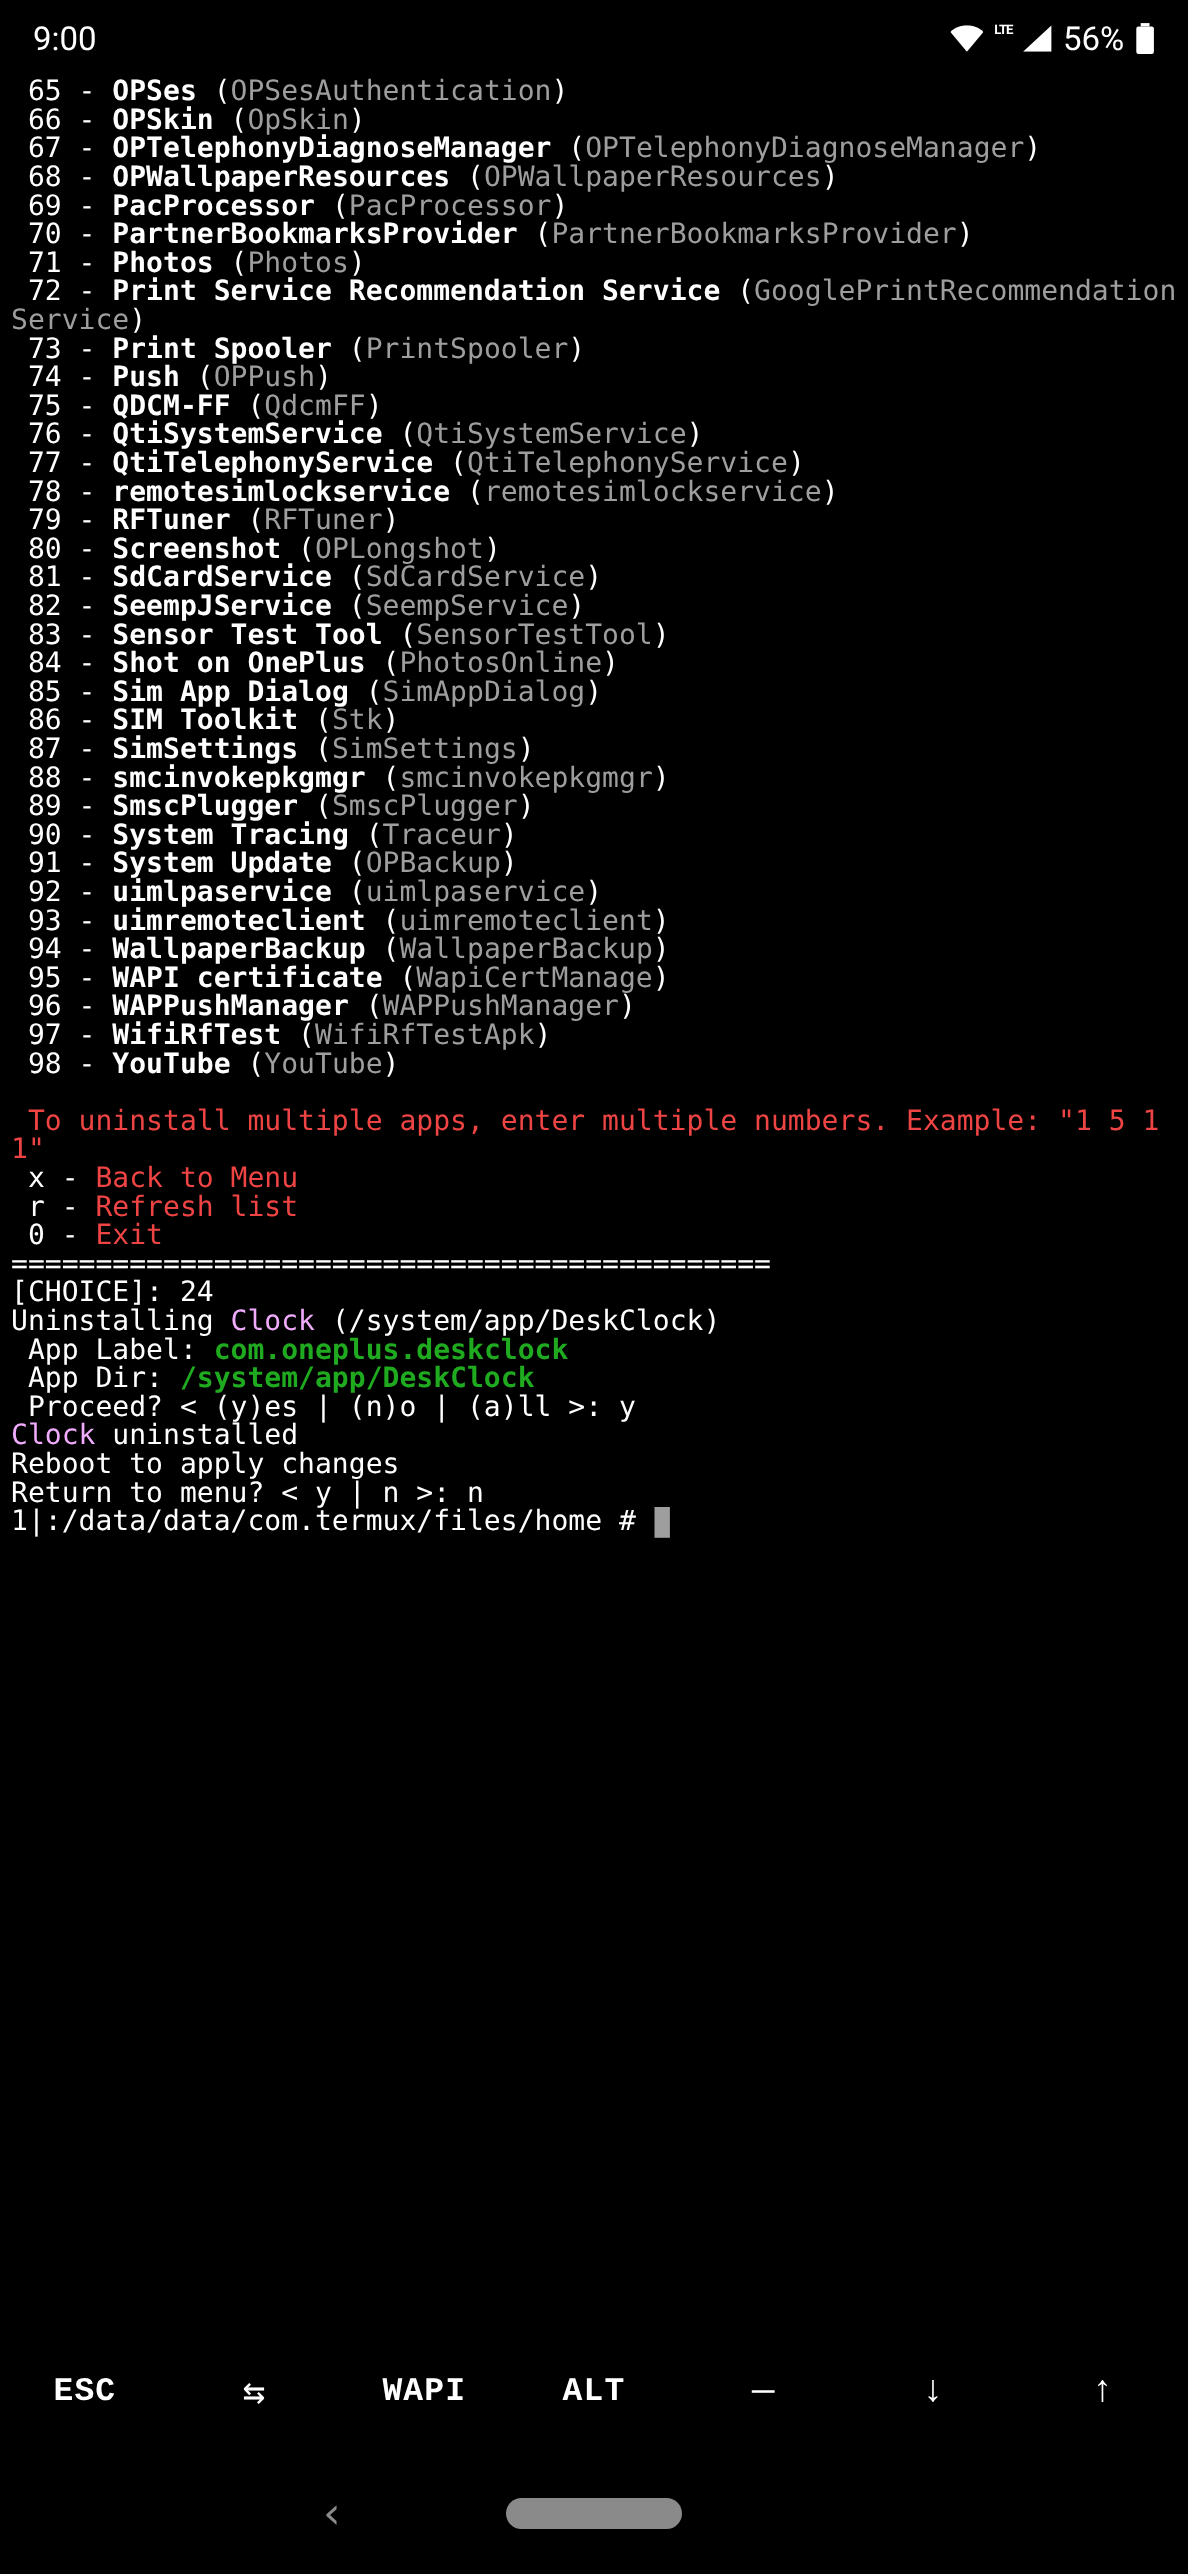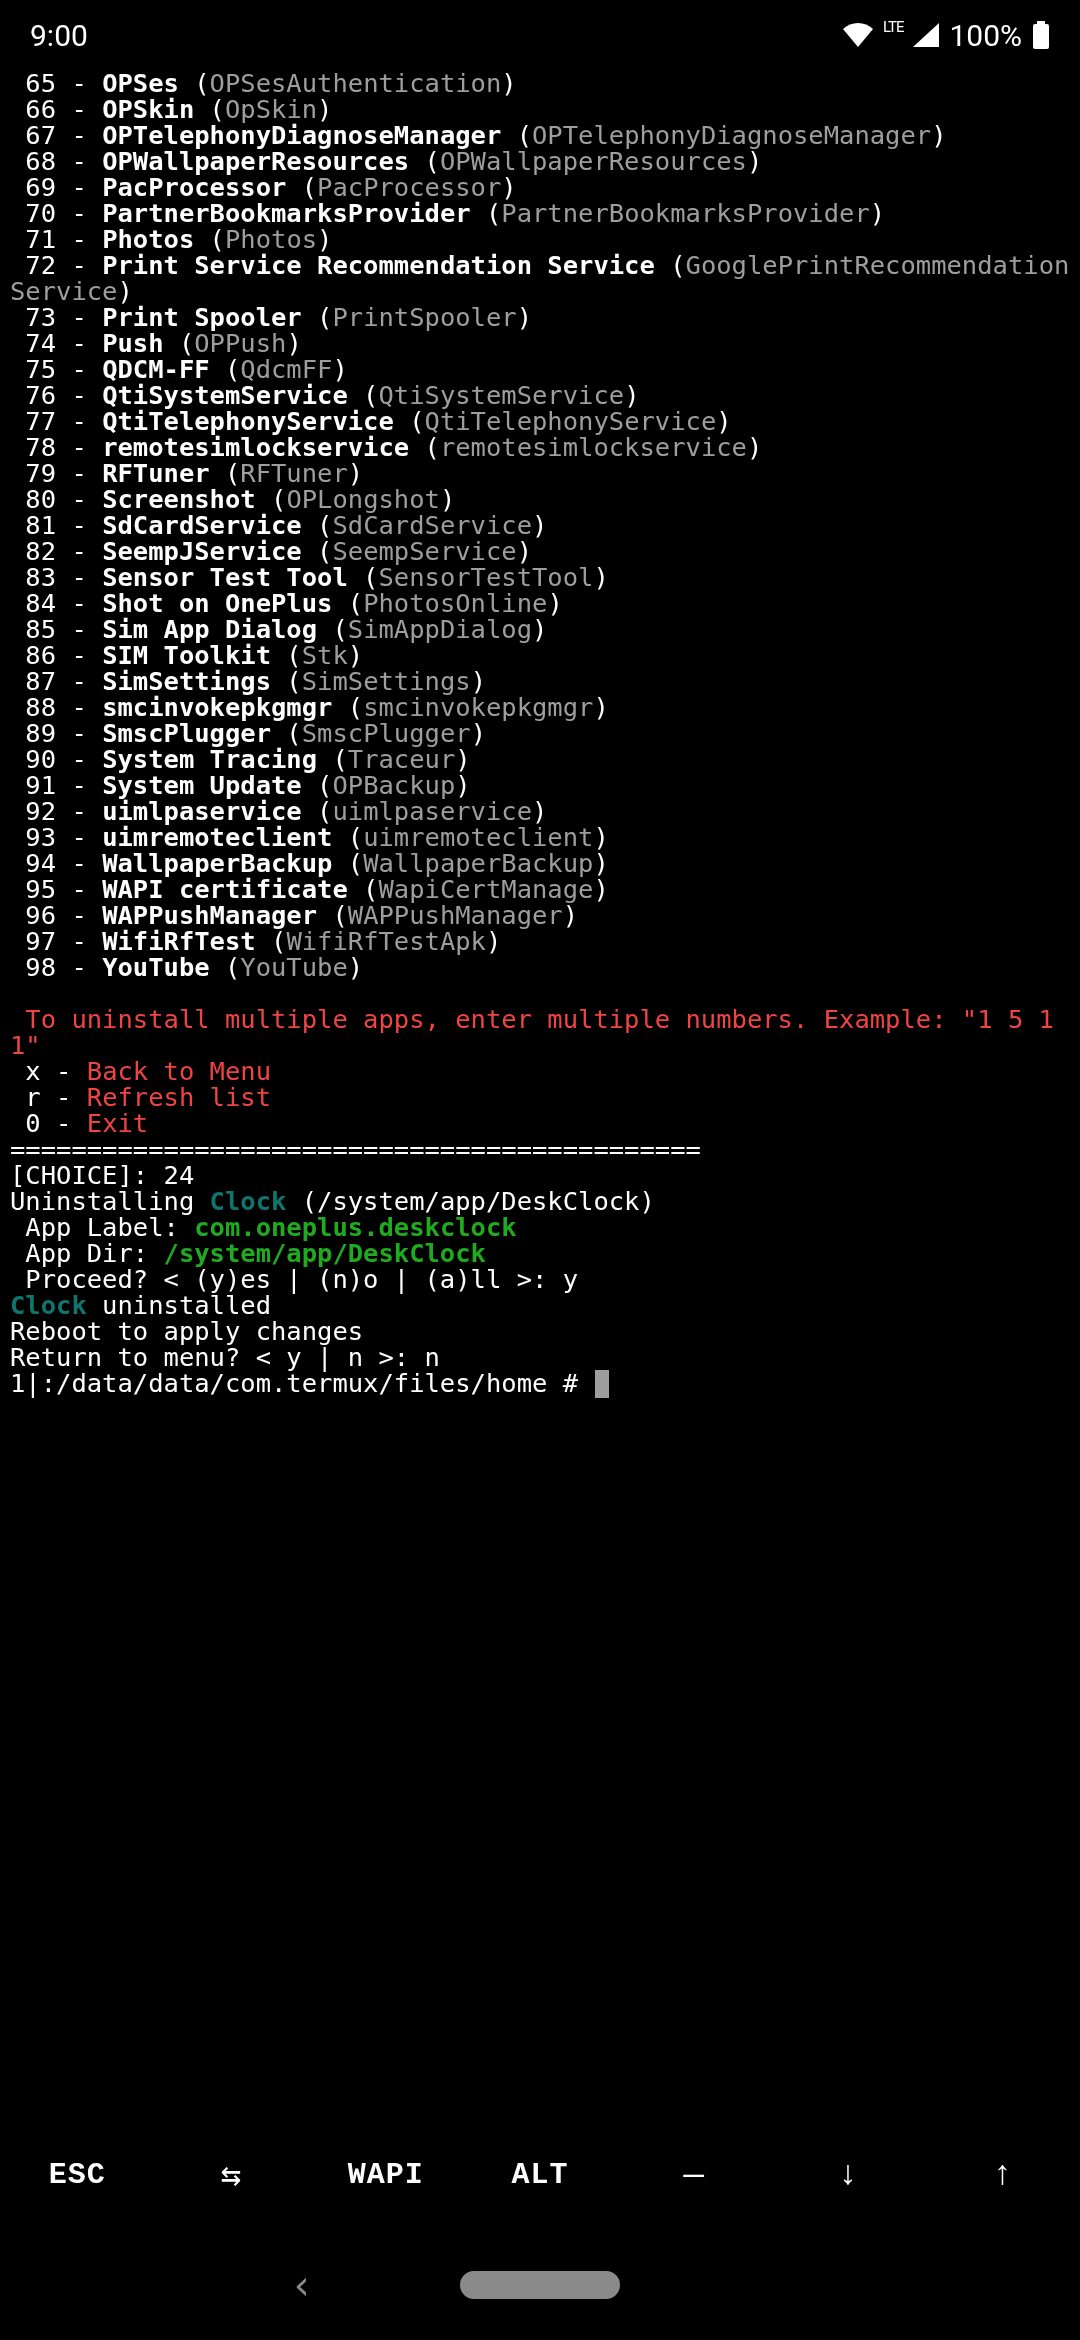--- a/index.html
+++ b/index.html
@@ -10,21 +10,21 @@
   .statusbar .clock { flex:0 0 auto; }
   .statusbar .spacer { flex:1; }
   .statusbar .icons { display:flex; align-items:center; gap:10px; }
   .ico { display:inline-flex; align-items:center; justify-content:center; }
   
   .terminal { flex:1; padding:0 10px 0 10px; line-height:1.02; white-space:pre-wrap; word-break:break-all; letter-spacing:0px; }
   .line { display:block; }
   .appname { font-weight:bold; color:#fff; }
   .pkg { color:#9e9e9e; }
   .dim { color:#ef4444; }
-  .red { color:#0f766e; font-weight:bold;}
+  .red { color:#f0abfc; font-weight:normal;}
   .green { color:#1faa1f; font-weight:bold;}
   .cursor { display:inline-block; width:14px; height:28px; background:#9e9e9e; vertical-align:text-bottom; margin-left:2px;}
   
   .extrakeys { height:110px; display:flex; align-items:center; justify-content:space-around; font-family:Liberation Mono, monospace; font-weight:700; font-size:30px; letter-spacing:1px; }
   .extrakeys .key { flex:1; text-align:center; }
   .extrakeys .sym { font-weight:400; font-size:34px; }
   
   .navbar { height:110px; display:flex; align-items:center; justify-content:center; position:relative; }
   .navpill { width:160px; height:28px; background:#8a8a8a; border-radius:14px; }
   .navback { position:absolute; left:290px; color:#8a8a8a; font-size:40px; }
@@ -36,27 +36,27 @@
 
   <div class="statusbar">
     <span class="clock">9:00</span>
     <span class="spacer"></span>
     <span class="icons">
       <span class="ico">
         <svg width="30" height="24" viewBox="0 0 30 24">
             <path d="M15 24 L0 6 C8 -2 22 -2 30 6 Z" fill="#fff"></path>
           </svg>
       </span>
-      <span class="ico" style="font-size:15px;font-weight:400;letter-spacing:-1px;position:relative;top:-8px;">LTE</span>
+      <span class="ico" style="font-size:12px;font-weight:700;letter-spacing:-1px;position:relative;top:-8px;">LTE</span>
       <span class="ico">
         <svg width="26" height="24" viewBox="0 0 26 24">
             <path d="M0 24 L26 24 L26 0 Z" fill="#fff"></path>
           </svg>
       </span>
-      <span>100%</span>
+      <span>56%</span>
       <span class="ico">
         <svg width="18" height="28" viewBox="0 0 18 28">
             <rect x="5" y="0" width="8" height="3" fill="#fff"></rect>
             <rect x="1" y="3" width="16" height="25" rx="2" fill="#fff"></rect>
           </svg>
       </span>
     </span>
   </div>
 
   <div class="terminal" id="term"><span class="line"><span> 65 - </span><span class="appname">OPSes</span><span> (</span><span class="pkg">OPSesAuthentication</span><span>)</span></span><span class="line"><span> 66 - </span><span class="appname">OPSkin</span><span> (</span><span class="pkg">OpSkin</span><span>)</span></span><span class="line"><span> 67 - </span><span class="appname">OPTelephonyDiagnoseManager</span><span> (</span><span class="pkg">OPTelephonyDiagnoseManager</span><span>)</span></span><span class="line"><span> 68 - </span><span class="appname">OPWallpaperResources</span><span> (</span><span class="pkg">OPWallpaperResources</span><span>)</span></span><span class="line"><span> 69 - </span><span class="appname">PacProcessor</span><span> (</span><span class="pkg">PacProcessor</span><span>)</span></span><span class="line"><span> 70 - </span><span class="appname">PartnerBookmarksProvider</span><span> (</span><span class="pkg">PartnerBookmarksProvider</span><span>)</span></span><span class="line"><span> 71 - </span><span class="appname">Photos</span><span> (</span><span class="pkg">Photos</span><span>)</span></span><span class="line"><span> 72 - </span><span class="appname">Print Service Recommendation Service</span><span> (</span><span class="pkg">GooglePrintRecommendationService</span><span>)</span></span><span class="line"><span> 73 - </span><span class="appname">Print Spooler</span><span> (</span><span class="pkg">PrintSpooler</span><span>)</span></span><span class="line"><span> 74 - </span><span class="appname">Push</span><span> (</span><span class="pkg">OPPush</span><span>)</span></span><span class="line"><span> 75 - </span><span class="appname">QDCM-FF</span><span> (</span><span class="pkg">QdcmFF</span><span>)</span></span><span class="line"><span> 76 - </span><span class="appname">QtiSystemService</span><span> (</span><span class="pkg">QtiSystemService</span><span>)</span></span><span class="line"><span> 77 - </span><span class="appname">QtiTelephonyService</span><span> (</span><span class="pkg">QtiTelephonyService</span><span>)</span></span><span class="line"><span> 78 - </span><span class="appname">remotesimlockservice</span><span> (</span><span class="pkg">remotesimlockservice</span><span>)</span></span><span class="line"><span> 79 - </span><span class="appname">RFTuner</span><span> (</span><span class="pkg">RFTuner</span><span>)</span></span><span class="line"><span> 80 - </span><span class="appname">Screenshot</span><span> (</span><span class="pkg">OPLongshot</span><span>)</span></span><span class="line"><span> 81 - </span><span class="appname">SdCardService</span><span> (</span><span class="pkg">SdCardService</span><span>)</span></span><span class="line"><span> 82 - </span><span class="appname">SeempJService</span><span> (</span><span class="pkg">SeempService</span><span>)</span></span><span class="line"><span> 83 - </span><span class="appname">Sensor Test Tool</span><span> (</span><span class="pkg">SensorTestTool</span><span>)</span></span><span class="line"><span> 84 - </span><span class="appname">Shot on OnePlus</span><span> (</span><span class="pkg">PhotosOnline</span><span>)</span></span><span class="line"><span> 85 - </span><span class="appname">Sim App Dialog</span><span> (</span><span class="pkg">SimAppDialog</span><span>)</span></span><span class="line"><span> 86 - </span><span class="appname">SIM Toolkit</span><span> (</span><span class="pkg">Stk</span><span>)</span></span><span class="line"><span> 87 - </span><span class="appname">SimSettings</span><span> (</span><span class="pkg">SimSettings</span><span>)</span></span><span class="line"><span> 88 - </span><span class="appname">smcinvokepkgmgr</span><span> (</span><span class="pkg">smcinvokepkgmgr</span><span>)</span></span><span class="line"><span> 89 - </span><span class="appname">SmscPlugger</span><span> (</span><span class="pkg">SmscPlugger</span><span>)</span></span><span class="line"><span> 90 - </span><span class="appname">System Tracing</span><span> (</span><span class="pkg">Traceur</span><span>)</span></span><span class="line"><span> 91 - </span><span class="appname">System Update</span><span> (</span><span class="pkg">OPBackup</span><span>)</span></span><span class="line"><span> 92 - </span><span class="appname">uimlpaservice</span><span> (</span><span class="pkg">uimlpaservice</span><span>)</span></span><span class="line"><span> 93 - </span><span class="appname">uimremoteclient</span><span> (</span><span class="pkg">uimremoteclient</span><span>)</span></span><span class="line"><span> 94 - </span><span class="appname">WallpaperBackup</span><span> (</span><span class="pkg">WallpaperBackup</span><span>)</span></span><span class="line"><span> 95 - </span><span class="appname">WAPI certificate</span><span> (</span><span class="pkg">WapiCertManage</span><span>)</span></span><span class="line"><span> 96 - </span><span class="appname">WAPPushManager</span><span> (</span><span class="pkg">WAPPushManager</span><span>)</span></span><span class="line"><span> 97 - </span><span class="appname">WifiRfTest</span><span> (</span><span class="pkg">WifiRfTestApk</span><span>)</span></span><span class="line"><span> 98 - </span><span class="appname">YouTube</span><span> (</span><span class="pkg">YouTube</span><span>)</span></span><br><span class="line dim"> To uninstall multiple apps, enter multiple numbers. Example: "1 5 11"</span><span class="line"><span> x - </span><span class="dim">Back to Menu</span></span><span class="line"><span> r - </span><span class="dim">Refresh list</span></span><span class="line"><span> 0 - </span><span class="dim">Exit</span></span><span class="line">=============================================</span><span class="line"><span>[CHOICE]: </span><span>24</span></span><span class="line"><span>Uninstalling </span><span class="red">Clock</span><span> (/system/app/DeskClock)</span></span><span class="line"><span> App Label: </span><span class="green">com.oneplus.deskclock</span></span><span class="line"><span> App Dir: </span><span class="green">/system/app/DeskClock</span></span><span class="line"><span> Proceed? &lt; (y)es | (n)o | (a)ll &gt;: y</span></span><span class="line"><span class="red">Clock</span><span> uninstalled</span></span><span class="line"><span>Reboot to apply changes</span></span><span class="line"><span>Return to menu? &lt; y | n &gt;: n</span></span><span class="line"><span>1|:/data/data/com.termux/files/home # </span><span class="cursor"></span></span></div>

